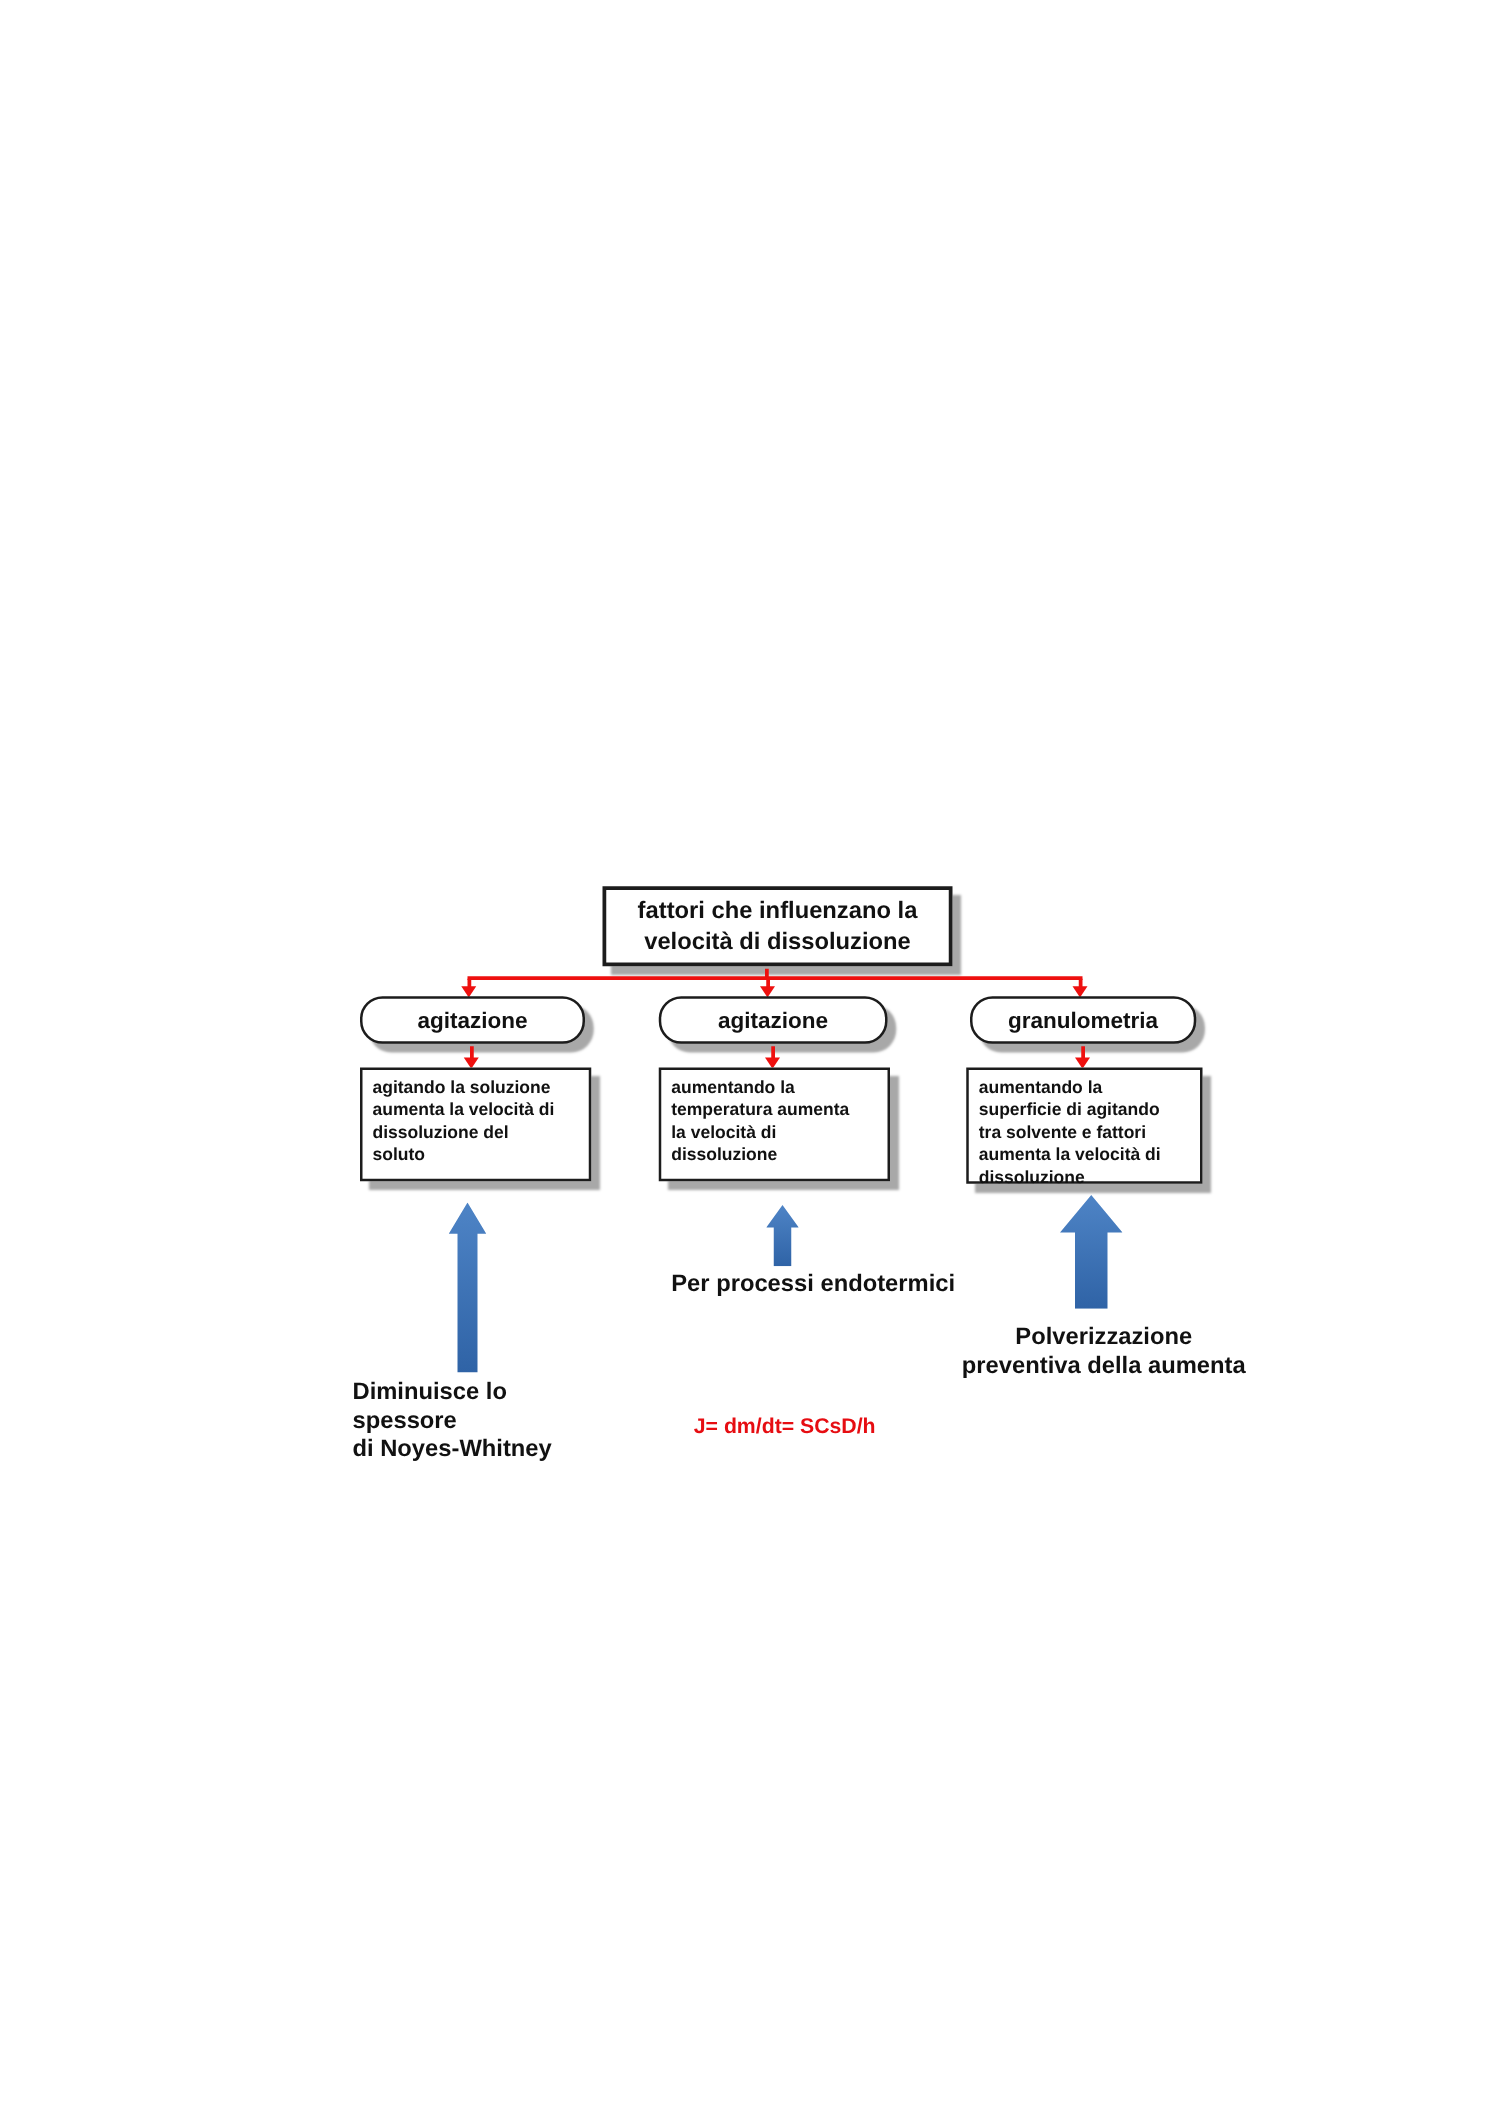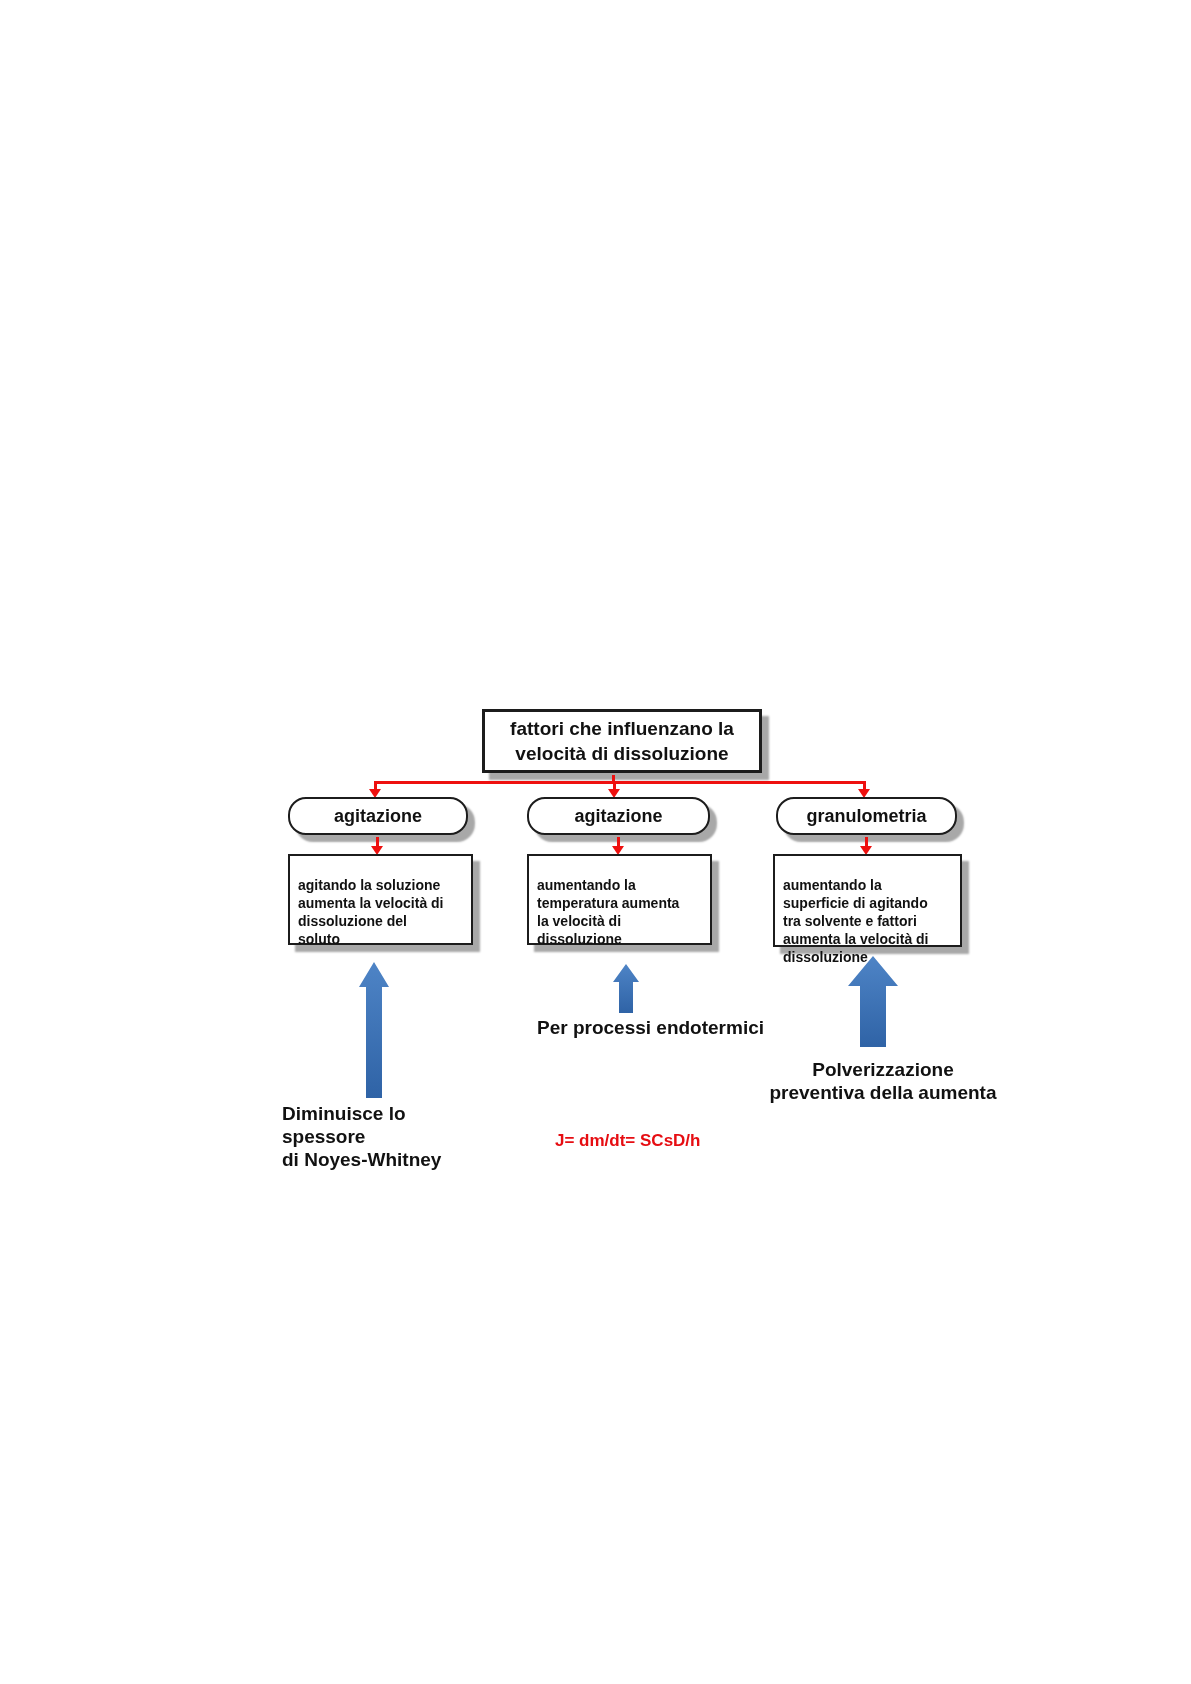--- a/index.html
+++ b/index.html
@@ -33,21 +33,21 @@
     top: 797px; height: 38px;
     display: flex; align-items: center; justify-content: center;
     font-size: 18px; font-weight: bold; border-radius: 18px;
   }
   .hb-agitazione    { left: 288px; width: 180px; }
   .hb-temperatura   { left: 527px; width: 183px; }
   .hb-granulometria { left: 776px; width: 181px; }
   .desc-box {
     top: 854px;
     font-size: 14px; font-weight: bold; line-height: 18px;
-    padding: 20px 4px 0 8px;
+    padding: 4px 4px 0 8px;
   }
   .db-agitazione    { left: 288px; width: 185px; height: 91px; }
   .db-temperatura   { left: 527px; width: 185px; height: 91px; }
   .db-granulometria { left: 773px; width: 189px; height: 93px; }
 
   .red-line { position: absolute; background: #ee100f; }
   .red-arrowhead {
     position: absolute; width: 0; height: 0;
     border-left: 6px solid transparent;
     border-right: 6px solid transparent;

